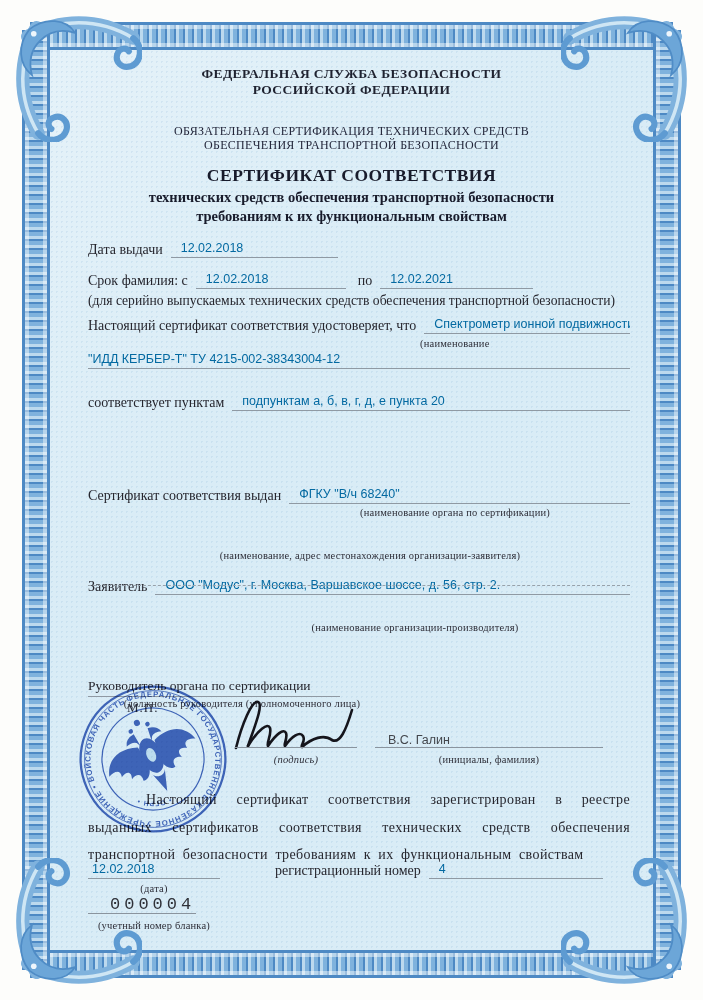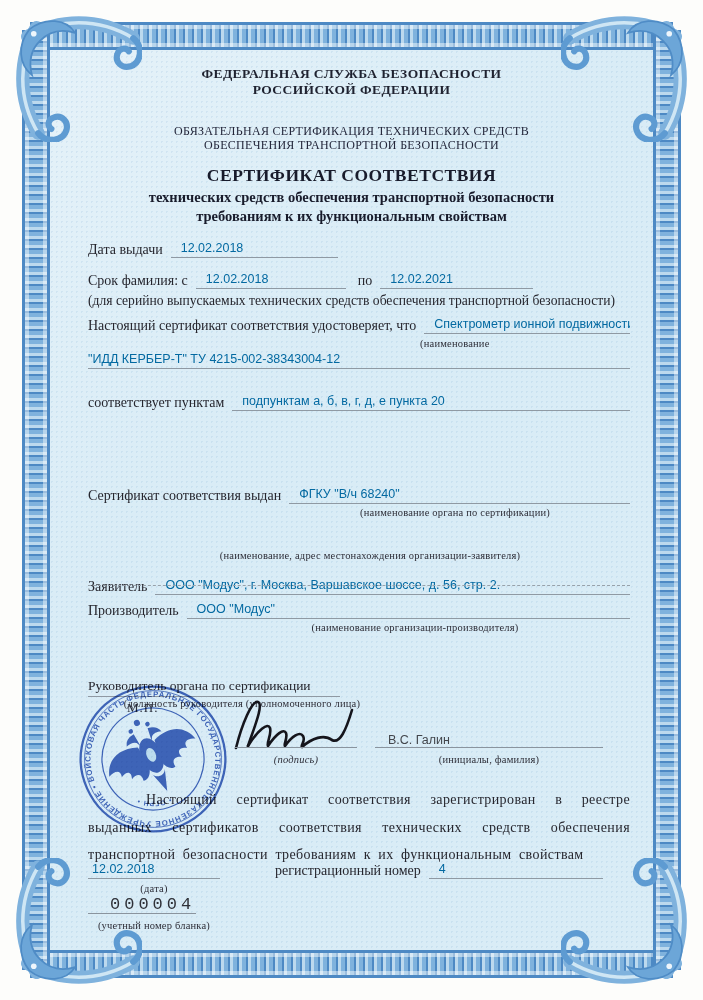--- a/index.html
+++ b/index.html
@@ -158,24 +158,20 @@
   <div class="cap" style="left:300px; top:507px; width:310px; text-align:center;">(наименование органа по сертификации)</div>
 
   <div class="abs row" style="left:88px; top:530px; right:73px;margin-top:48px;">
     <span class="lbl">Заявитель</span>
     <span class="fill grow">ООО "Модус", г. Москва, Варшавское шоссе, д. 56, стр. 2.</span>
   </div>
   <div class="cap" style="left:160px; top:550px; width:420px; text-align:center;">(наименование, адрес местонахождения организации-заявителя)</div>
 
   <div class="spare-line" style="left:88px; top:572px; width:542px; height:14px;"></div>
 
-  <div class="abs row" style="left:88px; top:602px; right:73px;">
-    <span class="lbl">Производитель</span>
-    <span class="fill grow">ООО "Модус"</span>
-  </div>
   <div class="cap" style="left:220px; top:622px; width:390px; text-align:center;">(наименование организации-производителя)</div>
 
   <div class="abs" style="left:88px; top:678px; width:252px; font-size:13.5px; color:#26262e; border-bottom:1.2px solid #8f99a3; padding-bottom:2px;">Руководитель органа по сертификации</div>
   <div class="cap ctr" style="left:92px; top:698px; width:300px; line-height:12px;">
     <div>(должность руководителя (уполномоченного лица)</div>
   </div>
 
   <div class="mp" style="left:127px; top:700px;">М.П.</div>
 
   <svg class="signature" viewBox="0 0 140 60">

